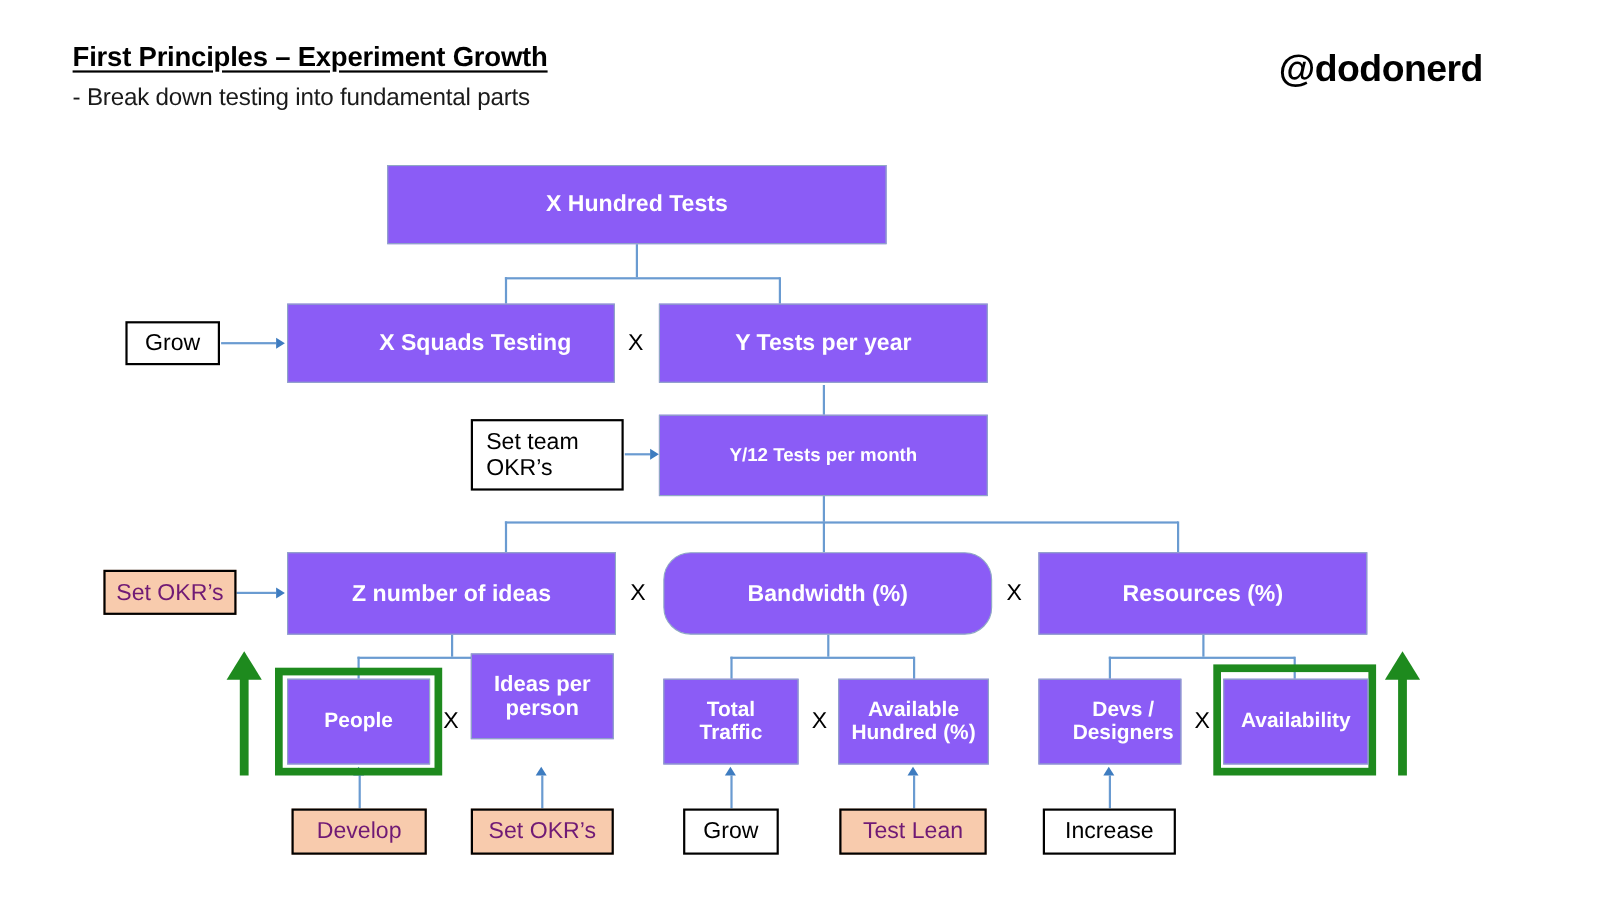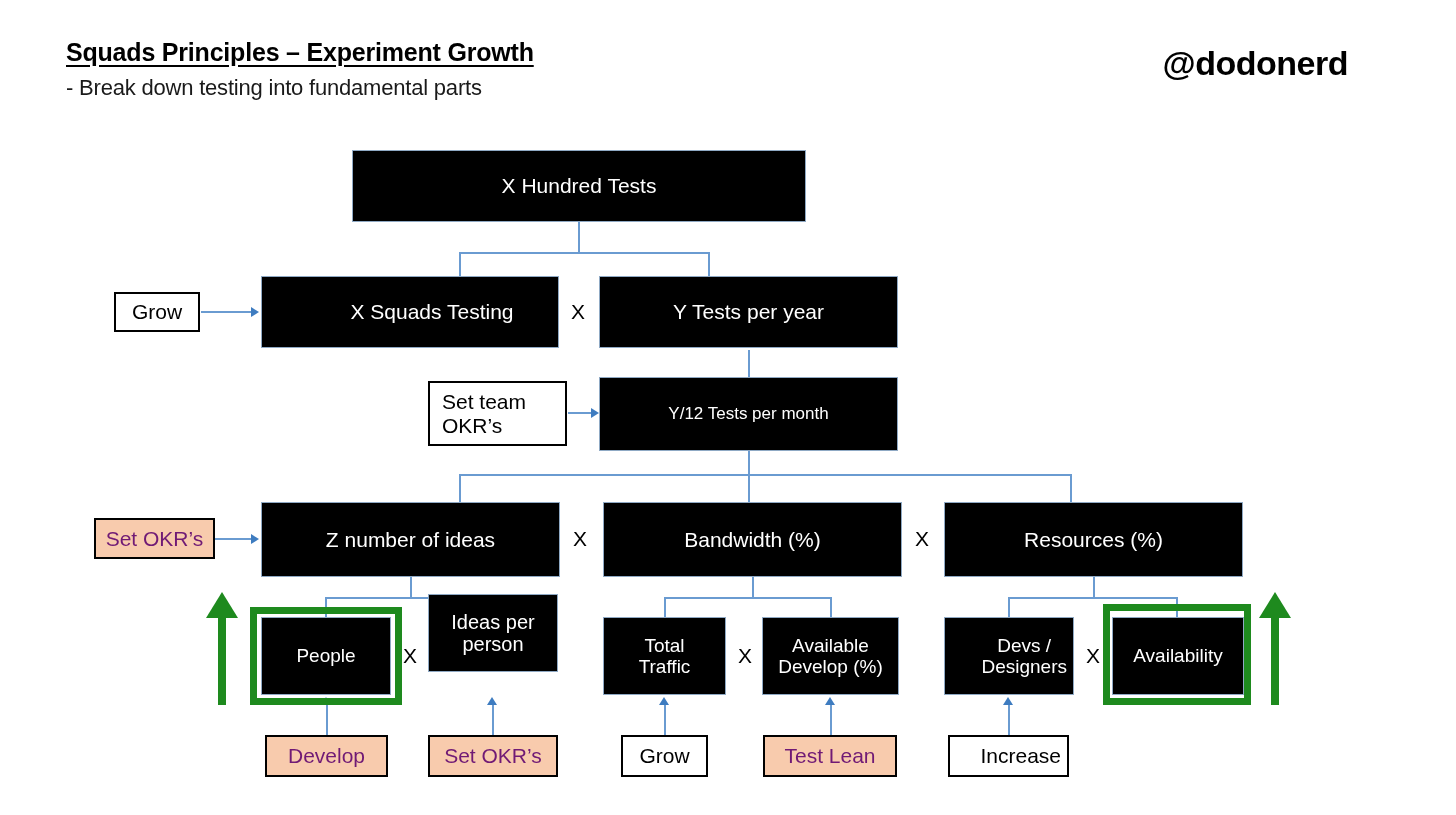--- a/index.html
+++ b/index.html
@@ -58,23 +58,24 @@
   .node {
     position: absolute;
     box-sizing: border-box;
     display: flex;
     align-items: center;
     justify-content: center;
     text-align: center;
     line-height: 1.12;
   }
   .node.blue {
-    background: #000000;
+    background: #8b5cf6;
     border: 1px solid #8FA9C4;
     color: #ffffff;
+    font-weight: bold;
   }
   .node.white {
     background: #ffffff;
     border: 2px solid #000000;
     color: #000000;
   }
   .node.peach {
     background: #F8CBAD;
     border: 2px solid #000000;
     color: #701a75;
@@ -137,21 +138,21 @@
     border-left: 16px solid transparent;
     border-right: 16px solid transparent;
     border-bottom: 26px solid #1E8A1E;
   }
 </style>
 </head>
 <body>
 
 <div id="stage">
 
-  <div class="title">Squads Principles – Experiment Growth</div>
+  <div class="title">First Principles – Experiment Growth</div>
   <div class="subtitle">- Break down testing into fundamental parts</div>
   <div class="handle">@dodonerd</div>
 
   <div class="ln lnv" style="left:578px; top:222px; height:30px;"></div>
   <div class="ln lnh" style="left:459px; top:252px; width:250px;"></div>
   <div class="ln lnv" style="left:459px; top:252px; height:24px;"></div>
   <div class="ln lnv" style="left:708px; top:252px; height:24px;"></div>
 
   <div class="ln lnv" style="left:748px; top:350px; height:27px;"></div>
 
@@ -232,21 +233,21 @@
     <span class="txt">Y/12 Tests per month</span>
   </div>
 
   <div class="node peach" style="left:94px; top:518px; width:121px; height:41px; font-size:21px;">
     <span class="txt">Set OKR’s</span>
   </div>
   <div class="node blue" style="left:261px; top:502px; width:299px; height:75px; font-size:21px;">
     <span class="txt">Z number of ideas</span>
   </div>
   <div class="mult" style="left:573px; top:528px;">X</div>
-  <div class="node blue" style="left:603px; top:502px; width:299px; height:75px; font-size:21px;">
+  <div class="node blue" style="left:603px; top:502px; width:299px; height:75px; font-size:21px;border-radius:25px;">
     <span class="txt">Bandwidth (%)</span>
   </div>
   <div class="mult" style="left:915px; top:528px;">X</div>
   <div class="node blue" style="left:944px; top:502px; width:299px; height:75px; font-size:21px;">
     <span class="txt">Resources (%)</span>
   </div>
 
   <div class="node blue" style="left:261px; top:617px; width:130px; height:78px; font-size:19px; z-index:6;">
     <span class="txt">People</span>
   </div>
@@ -256,21 +257,21 @@
 person</span>
   </div>
 
   <div class="node blue" style="left:603px; top:617px; width:123px; height:78px; font-size:19px;">
     <span class="txt">Total
 Traffic</span>
   </div>
   <div class="mult" style="left:738px; top:645px;">X</div>
   <div class="node blue" style="left:762px; top:617px; width:137px; height:78px; font-size:19px;">
     <span class="txt">Available
-Develop (%)</span>
+Hundred (%)</span>
   </div>
 
   <div class="node blue" style="left:944px; top:617px; width:130px; height:78px; font-size:19px;justify-content:flex-end;">
     <span class="txt">Devs /
 Designers</span>
   </div>
   <div class="mult" style="left:1086px; top:645px;">X</div>
   <div class="node peach" style="left:265px; top:735px; width:123px; height:42px; font-size:21px;">
     <span class="txt">Develop</span>
   </div>
@@ -280,17 +281,17 @@
   </div>
   <div class="node peach" style="left:428px; top:735px; width:130px; height:42px; font-size:21px;">
     <span class="txt">Set OKR’s</span>
   </div>
   <div class="node white" style="left:621px; top:735px; width:87px; height:42px; font-size:21px;">
     <span class="txt">Grow</span>
   </div>
   <div class="node peach" style="left:763px; top:735px; width:134px; height:42px; font-size:21px;">
     <span class="txt">Test Lean</span>
   </div>
-  <div class="node white" style="left:948px; top:735px; width:121px; height:42px; font-size:21px;justify-content:flex-end;">
+  <div class="node white" style="left:948px; top:735px; width:121px; height:42px; font-size:21px;">
     <span class="txt">Increase</span>
   </div>
 
 </div>
 
 </body></html>

